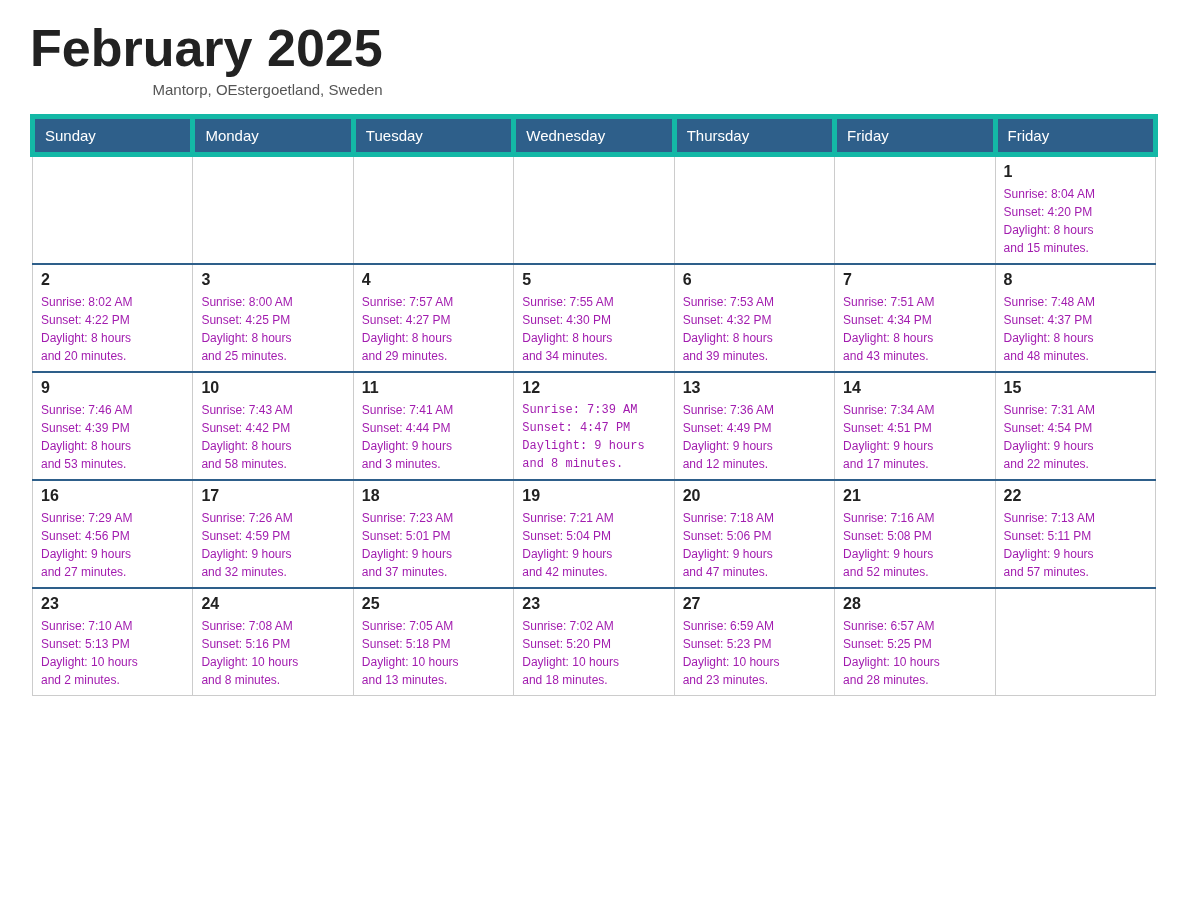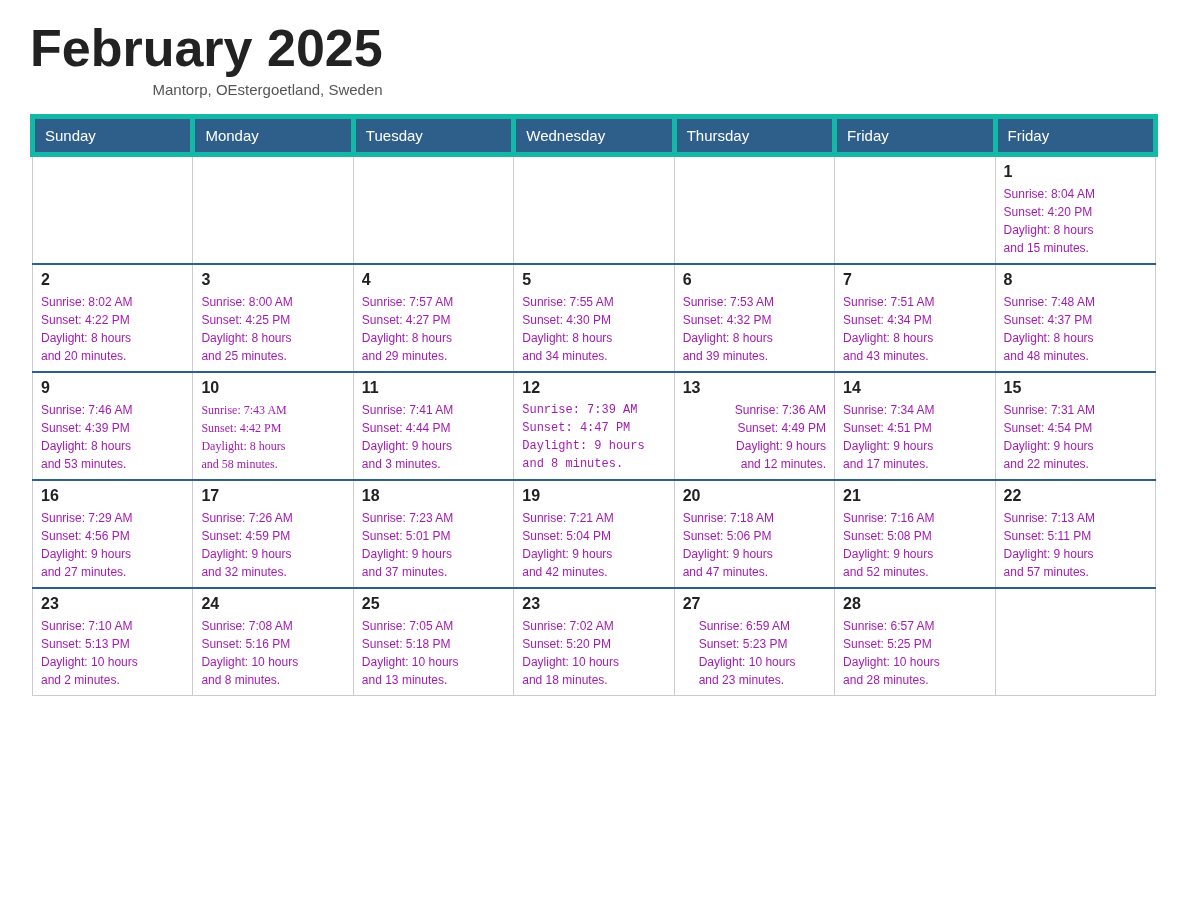--- a/index.html
+++ b/index.html
@@ -183,42 +183,42 @@
       <tr>
         <td>
           <span class="day-num">9</span>
           <div class="day-info" style="white-space: pre-line;">Sunrise: 7:46 AM
 Sunset: 4:39 PM
 Daylight: 8 hours
 and 53 minutes.</div>
         </td>
         <td>
           <span class="day-num">10</span>
-          <div class="day-info" style="white-space: pre-line; font-family: Liberation Serif, serif;">Sunrise: 7:43 AM
+          <div class="day-info" style="white-space: pre-line;">Sunrise: 7:43 AM
 Sunset: 4:42 PM
 Daylight: 8 hours
 and 58 minutes.</div>
         </td>
         <td>
           <span class="day-num">11</span>
           <div class="day-info" style="white-space: pre-line;">Sunrise: 7:41 AM
 Sunset: 4:44 PM
 Daylight: 9 hours
 and 3 minutes.</div>
         </td>
         <td>
           <span class="day-num">12</span>
           <div class="day-info" style="white-space: pre-line; font-family: Liberation Mono, monospace;">Sunrise: 7:39 AM
 Sunset: 4:47 PM
 Daylight: 9 hours
 and 8 minutes.</div>
         </td>
         <td>
           <span class="day-num">13</span>
-          <div class="day-info" style="white-space: pre-line; text-align: right;">Sunrise: 7:36 AM
+          <div class="day-info" style="white-space: pre-line;">Sunrise: 7:36 AM
 Sunset: 4:49 PM
 Daylight: 9 hours
 and 12 minutes.</div>
         </td>
         <td>
           <span class="day-num">14</span>
           <div class="day-info" style="white-space: pre-line;">Sunrise: 7:34 AM
 Sunset: 4:51 PM
 Daylight: 9 hours
 and 17 minutes.</div>
@@ -306,21 +306,21 @@
         </td>
         <td>
           <span class="day-num">23</span>
           <div class="day-info" style="white-space: pre-line;">Sunrise: 7:02 AM
 Sunset: 5:20 PM
 Daylight: 10 hours
 and 18 minutes.</div>
         </td>
         <td>
           <span class="day-num">27</span>
-          <div class="day-info" style="white-space: pre-line; margin-left: 16px;">Sunrise: 6:59 AM
+          <div class="day-info" style="white-space: pre-line;">Sunrise: 6:59 AM
 Sunset: 5:23 PM
 Daylight: 10 hours
 and 23 minutes.</div>
         </td>
         <td>
           <span class="day-num">28</span>
           <div class="day-info" style="white-space: pre-line;">Sunrise: 6:57 AM
 Sunset: 5:25 PM
 Daylight: 10 hours
 and 28 minutes.</div>

